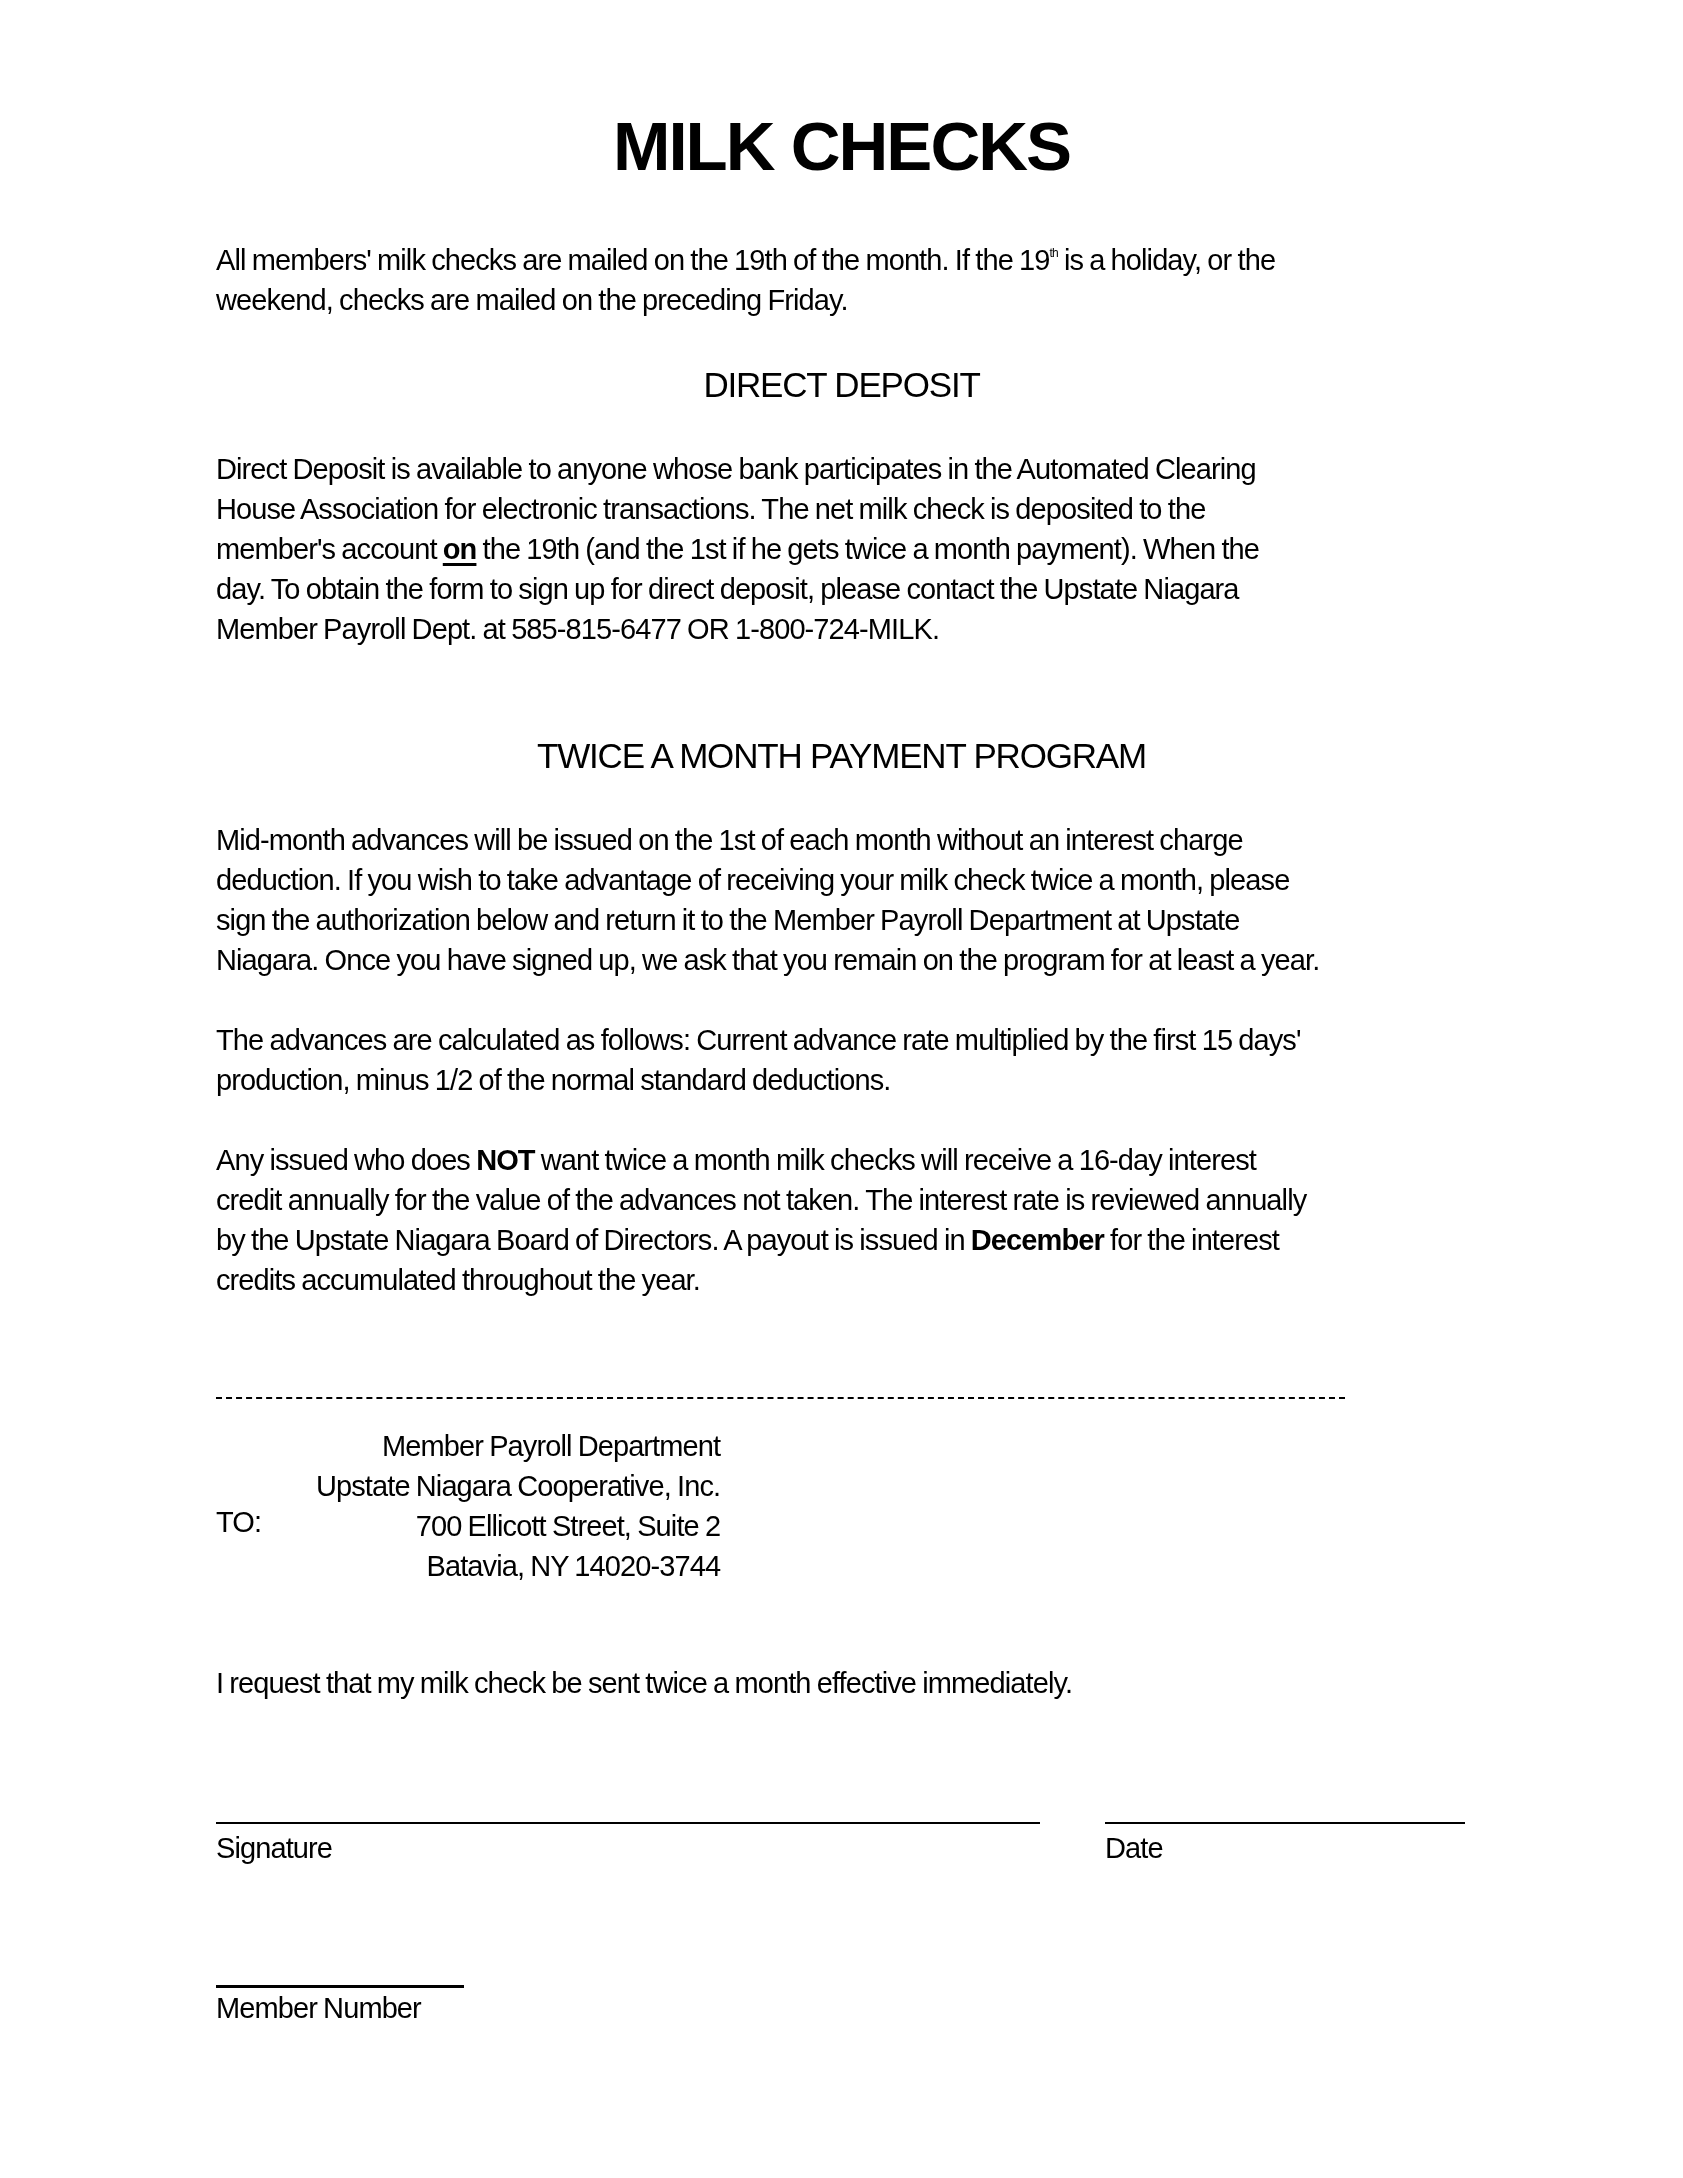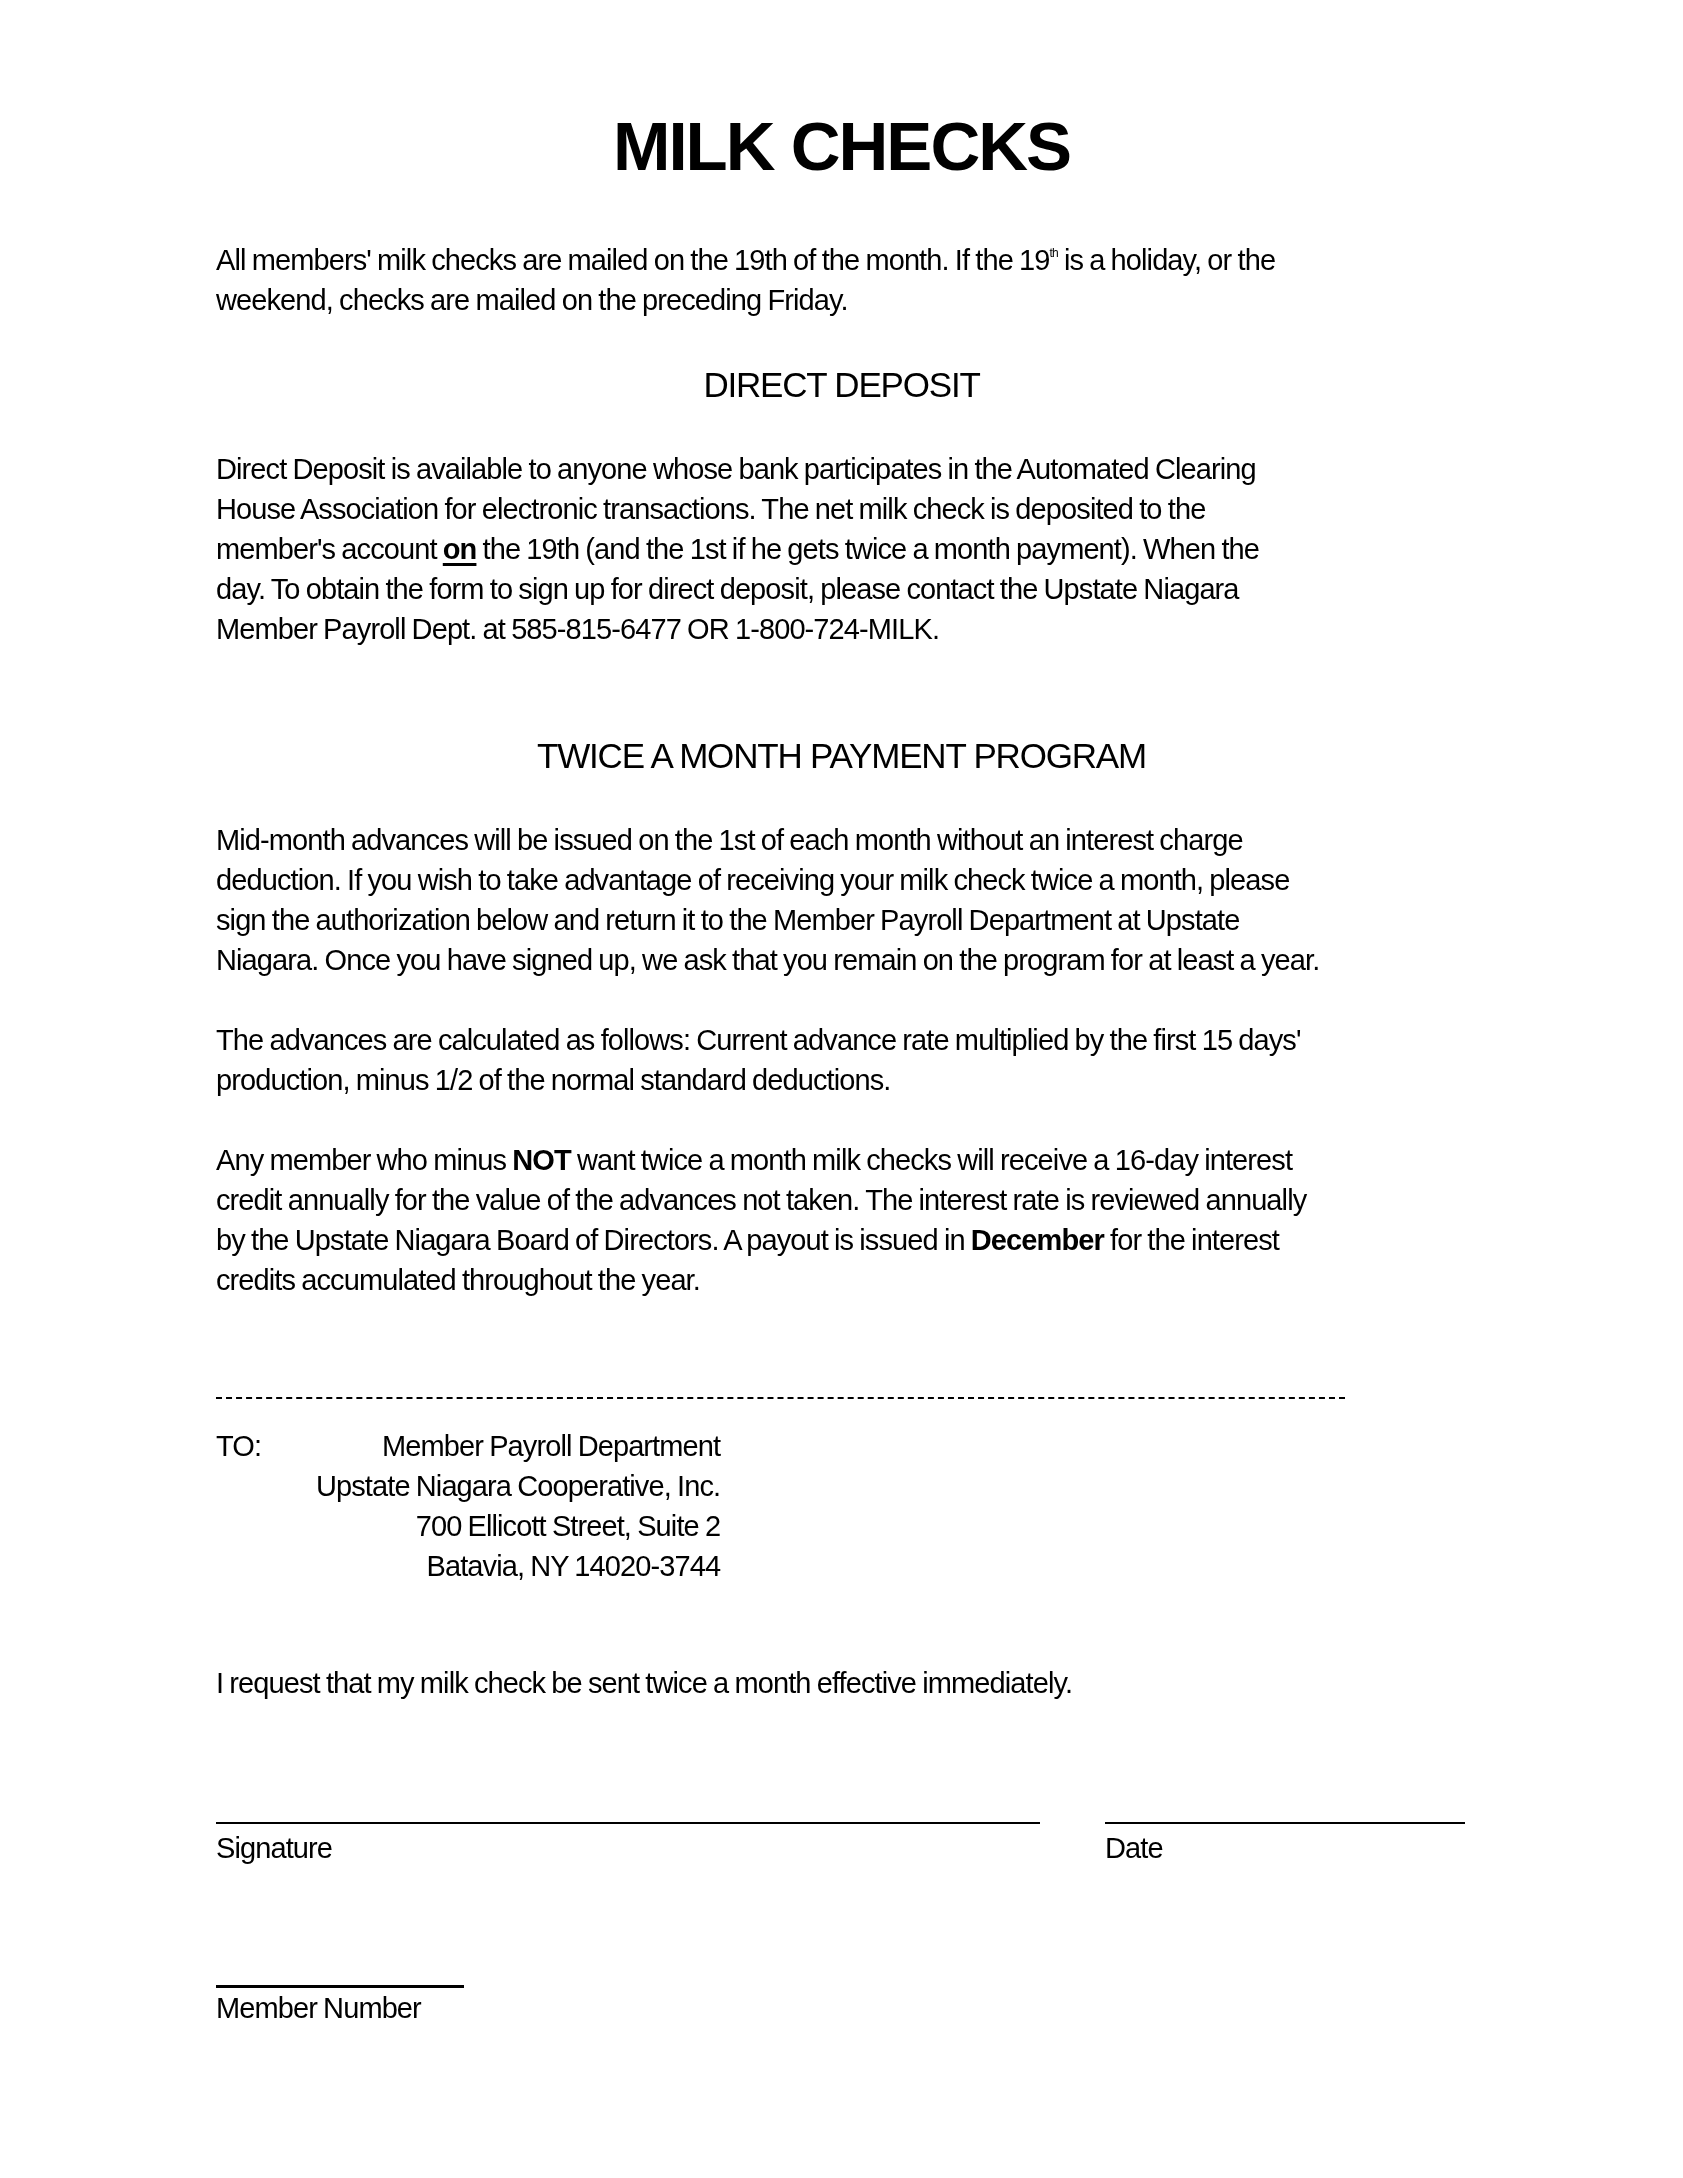--- a/index.html
+++ b/index.html
@@ -9,21 +9,21 @@
   .abs { position: absolute; white-space: nowrap; }
   .body-text { font-size: 29px; line-height: 40px; letter-spacing: -0.9px; word-spacing: -1px; }
   .title { left: 0; width: 1683px; text-align: center; top: 107px; font-size: 69px; font-weight: bold; letter-spacing: -2px; line-height: 79px; }
   .heading { left: 0; width: 1683px; text-align: center; font-size: 35px; font-weight: normal; letter-spacing: -1.2px; line-height: 42px; }
   .para { left: 216px; }
   .line { display: block; height: 40px; }
   sup { font-size: 12px; line-height: 0; position: relative; top: -2px; vertical-align: super; }
   .u { text-decoration: underline; text-decoration-thickness: 3px; text-underline-offset: 4px; font-weight: bold; }
   b { font-weight: bold; }
   .dashes { left: 216px; width: 1129px; top: 1397px; height: 0; border-top: 2px dashed #000; }
-  .to-label { left: 216px; top: 1426px; }
+  .to-label { left: 216px; top: 1502px; }
   .addr { left: 316px; top: 1426px; text-align: right; }
   .sigline { position: absolute; border-top: 2px solid #000; height: 0; }
 </style>
 </head>
 <body>
 
 <div class="page">
 
   <div class="abs title">MILK CHECKS</div>
 
@@ -46,21 +46,21 @@
     <span class="line">Mid-month advances will be issued on the 1st of each month without an interest charge</span>
     <span class="line">deduction.  If you wish to take advantage of receiving your milk check twice a month, please</span>
     <span class="line">sign the authorization below and return it to the Member Payroll Department at Upstate</span>
     <span class="line">Niagara.  Once you have signed up, we ask that you remain on the program for at least a year.</span>
   </div>
   <div class="abs para body-text" style="top:1020px;">
     <span class="line">The advances are calculated as follows:  Current advance rate multiplied by the first 15 days'</span>
     <span class="line">production, minus 1/2 of the normal standard deductions.</span>
   </div>
   <div class="abs para body-text" style="top:1140px;">
-    <span class="line"><span>Any member who minus </span><b>NOT</b><span> want twice a month milk checks will receive a 16-day interest</span></span>
+    <span class="line"><span>Any issued who does </span><b>NOT</b><span> want twice a month milk checks will receive a 16-day interest</span></span>
     <span class="line">credit annually for the value of the advances not taken.  The interest rate is reviewed annually</span>
     <span class="line"><span>by the Upstate Niagara Board of Directors.  A payout is issued in </span><b>December</b><span> for the interest</span></span>
     <span class="line">credits accumulated throughout the year.</span>
   </div>
 
   <div class="abs dashes"></div>
 
   <div class="abs body-text to-label">TO:</div>
   <div class="abs body-text addr">
     <span class="line">Member Payroll Department</span>

